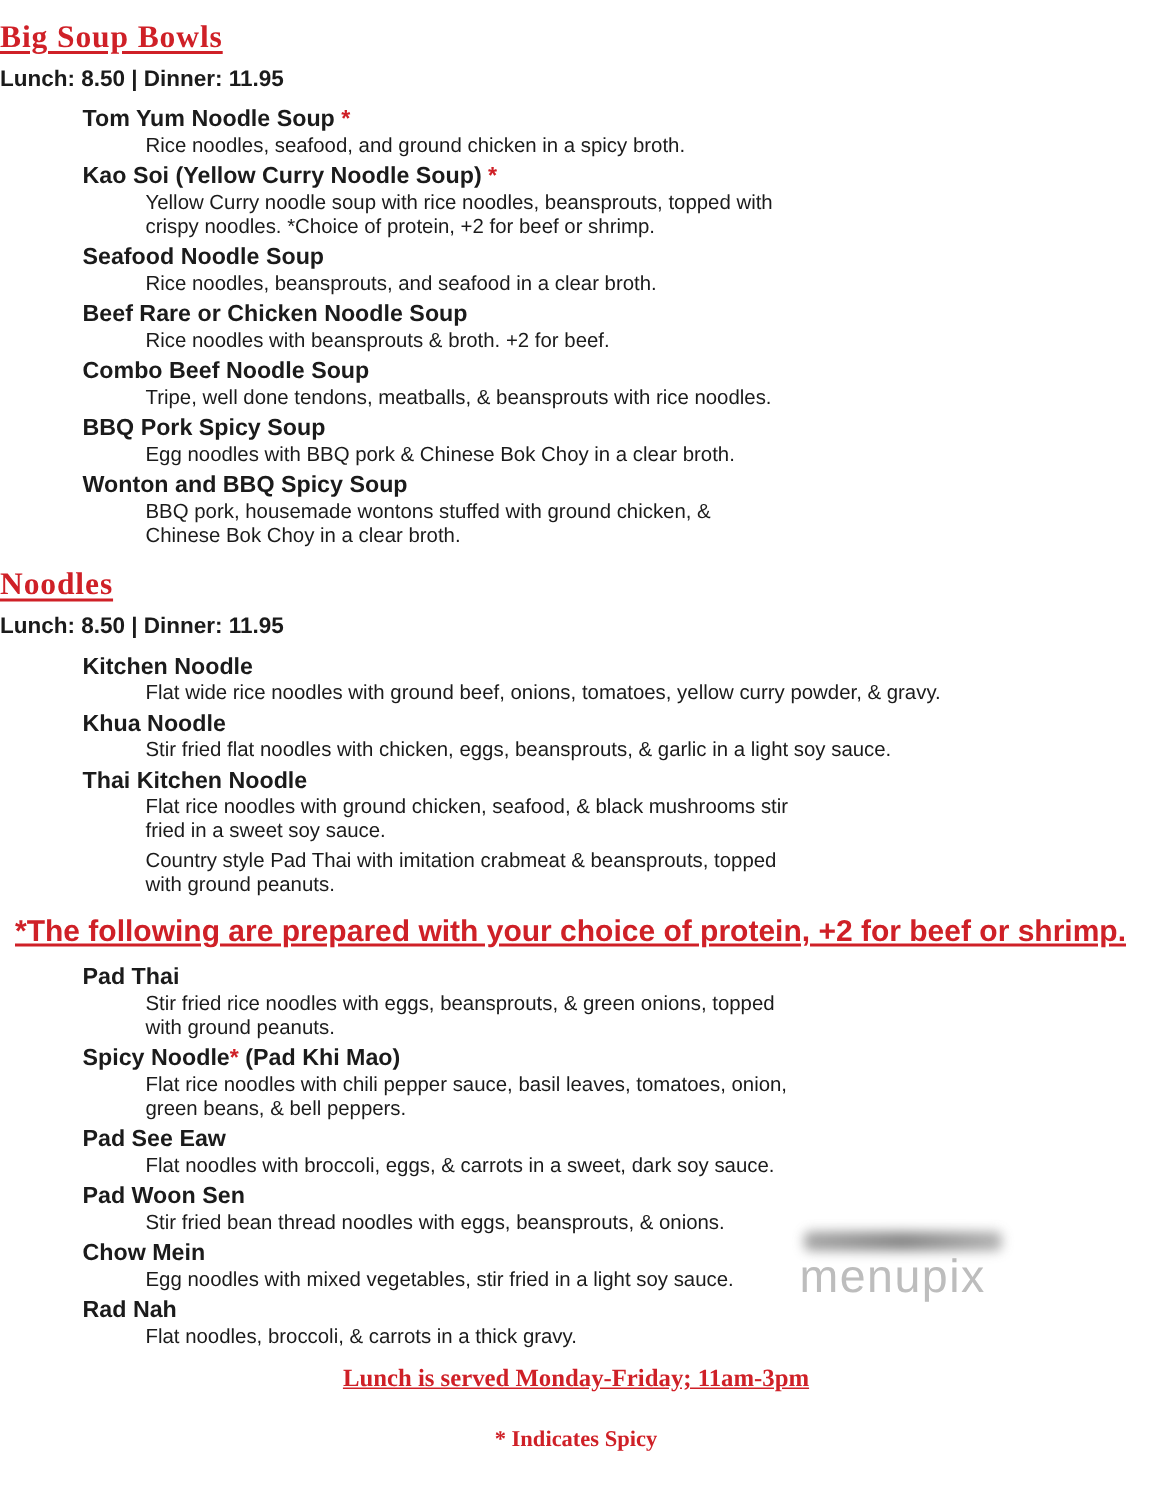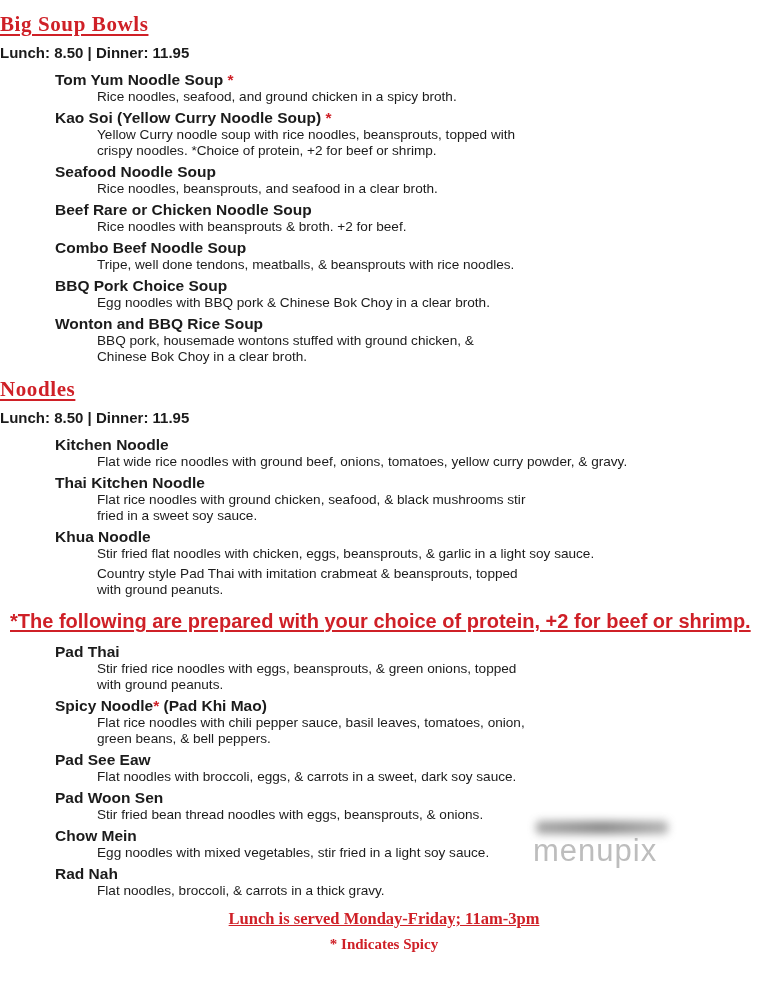--- a/index.html
+++ b/index.html
@@ -46,21 +46,21 @@
     text-decoration:underline;text-underline-offset:2px;
     margin:12px 10px 10px;
   }
   .footer{text-align:center;color:var(--red);margin-top:10px;}
   .footer-line1{
     font-family:"Liberation Serif",serif;
     font-size:16.5px;font-weight:bold;text-decoration:underline;
   }
   .footer-line2{
     font-family:"Liberation Serif",serif;
-    font-size:15px;font-weight:bold;margin-top:7px;
+    font-size:15px;font-weight:bold;margin-top:23px;
   }
   .watermark{position:absolute;left:533px;top:821px;width:150px;pointer-events:none;}
   .smudge{
     width:132px;height:13px;margin-left:3px;
     background:linear-gradient(90deg,#8a8a8a,#5f5f5f,#9a9a9a);
     border-radius:4px;filter:blur(4px);opacity:.75;
   }
   .watermark-text{
     font-size:31px;line-height:32px;color:var(--wm-gray);
     letter-spacing:1px;margin-top:1px;
@@ -95,52 +95,52 @@
           <h2 class="item-name"><span>Beef Rare or Chicken Noodle Soup</span><span class="marker"></span><span></span></h2>
           <p class="item-desc">Rice noodles with beansprouts &amp; broth. +2 for beef.</p>
         </div>
 
   <div class="item">
           <h2 class="item-name"><span>Combo Beef Noodle Soup</span><span class="marker"></span><span></span></h2>
           <p class="item-desc">Tripe, well done tendons, meatballs, &amp; beansprouts with rice noodles.</p>
         </div>
 
   <div class="item">
-          <h2 class="item-name"><span>BBQ Pork Choice Soup</span><span class="marker"></span><span></span></h2>
+          <h2 class="item-name"><span>BBQ Pork Spicy Soup</span><span class="marker"></span><span></span></h2>
           <p class="item-desc">Egg noodles with BBQ pork &amp; Chinese Bok Choy in a clear broth.</p>
         </div>
 
   <div class="item">
-          <h2 class="item-name"><span>Wonton and BBQ Rice Soup</span><span class="marker"></span><span></span></h2>
+          <h2 class="item-name"><span>Wonton and BBQ Spicy Soup</span><span class="marker"></span><span></span></h2>
           <p class="item-desc">BBQ pork, housemade wontons stuffed with ground chicken, &amp;
 Chinese Bok Choy in a clear broth.</p>
         </div>
 </div>
   </section>
 
   <div class="section-gap"></div>
 
   <section>
     <h1 class="section-title">Noodles</h1>
     <div class="price-line">Lunch: 8.50 | Dinner: 11.95</div>
     <div class="items">
   <div class="item">
           <h2 class="item-name"><span>Kitchen Noodle</span><span class="marker"></span><span></span></h2>
           <p class="item-desc">Flat wide rice noodles with ground beef, onions, tomatoes, yellow curry powder, &amp; gravy.</p>
         </div>
 
   <div class="item">
+          <h2 class="item-name"><span>Khua Noodle</span><span class="marker"></span><span></span></h2>
+          <p class="item-desc">Stir fried flat noodles with chicken, eggs, beansprouts, &amp; garlic in a light soy sauce.</p>
+        </div>
+
+  <div class="item">
           <h2 class="item-name"><span>Thai Kitchen Noodle</span><span class="marker"></span><span></span></h2>
           <p class="item-desc">Flat rice noodles with ground chicken, seafood, &amp; black mushrooms stir
 fried in a sweet soy sauce.</p>
-        </div>
-
-  <div class="item">
-          <h2 class="item-name"><span>Khua Noodle</span><span class="marker"></span><span></span></h2>
-          <p class="item-desc">Stir fried flat noodles with chicken, eggs, beansprouts, &amp; garlic in a light soy sauce.</p>
         </div>
 
   <div class="item">
           <p class="item-desc">Country style Pad Thai with imitation crabmeat &amp; beansprouts, topped
 with ground peanuts.</p>
         </div>
 </div>
     <div class="note">*The following are prepared with your choice of protein, +2 for beef or shrimp.</div>
     <div class="items">
   <div class="item">

